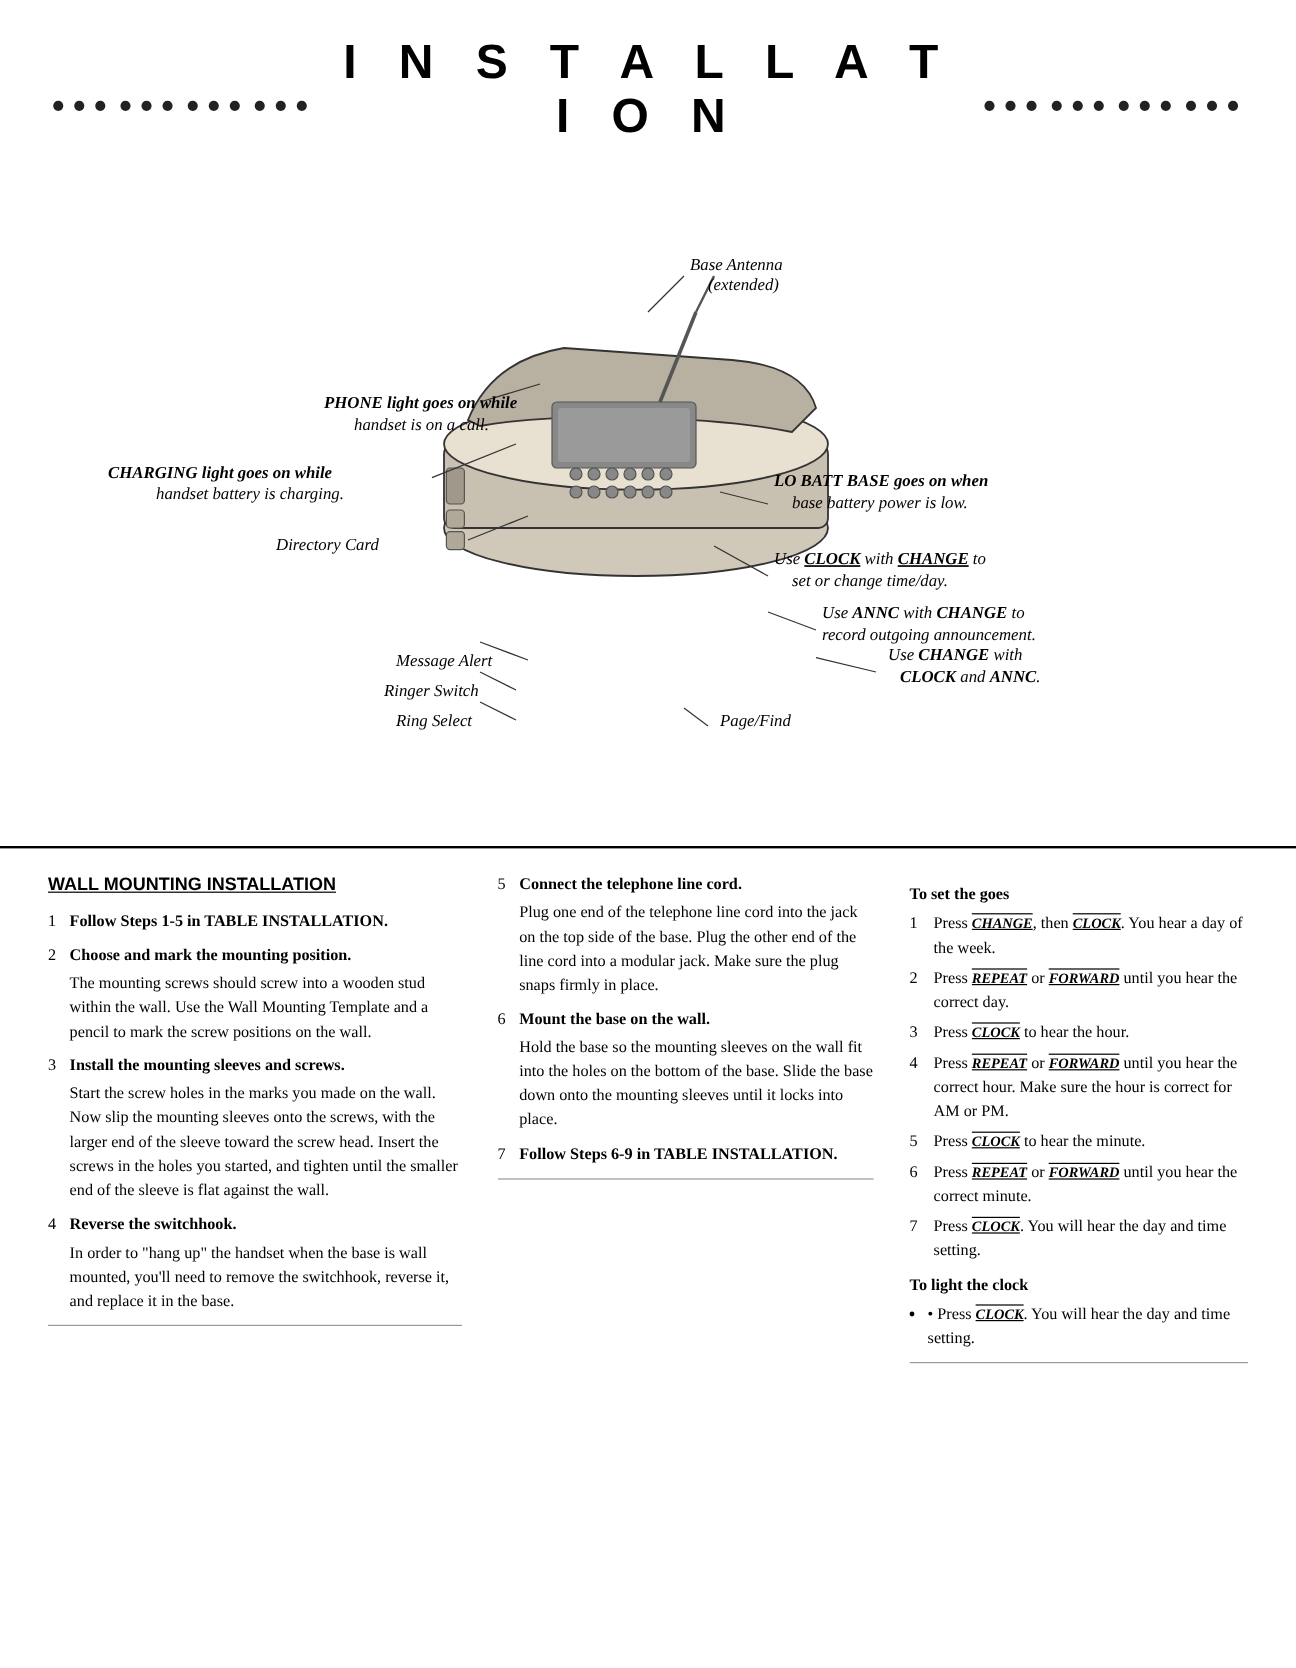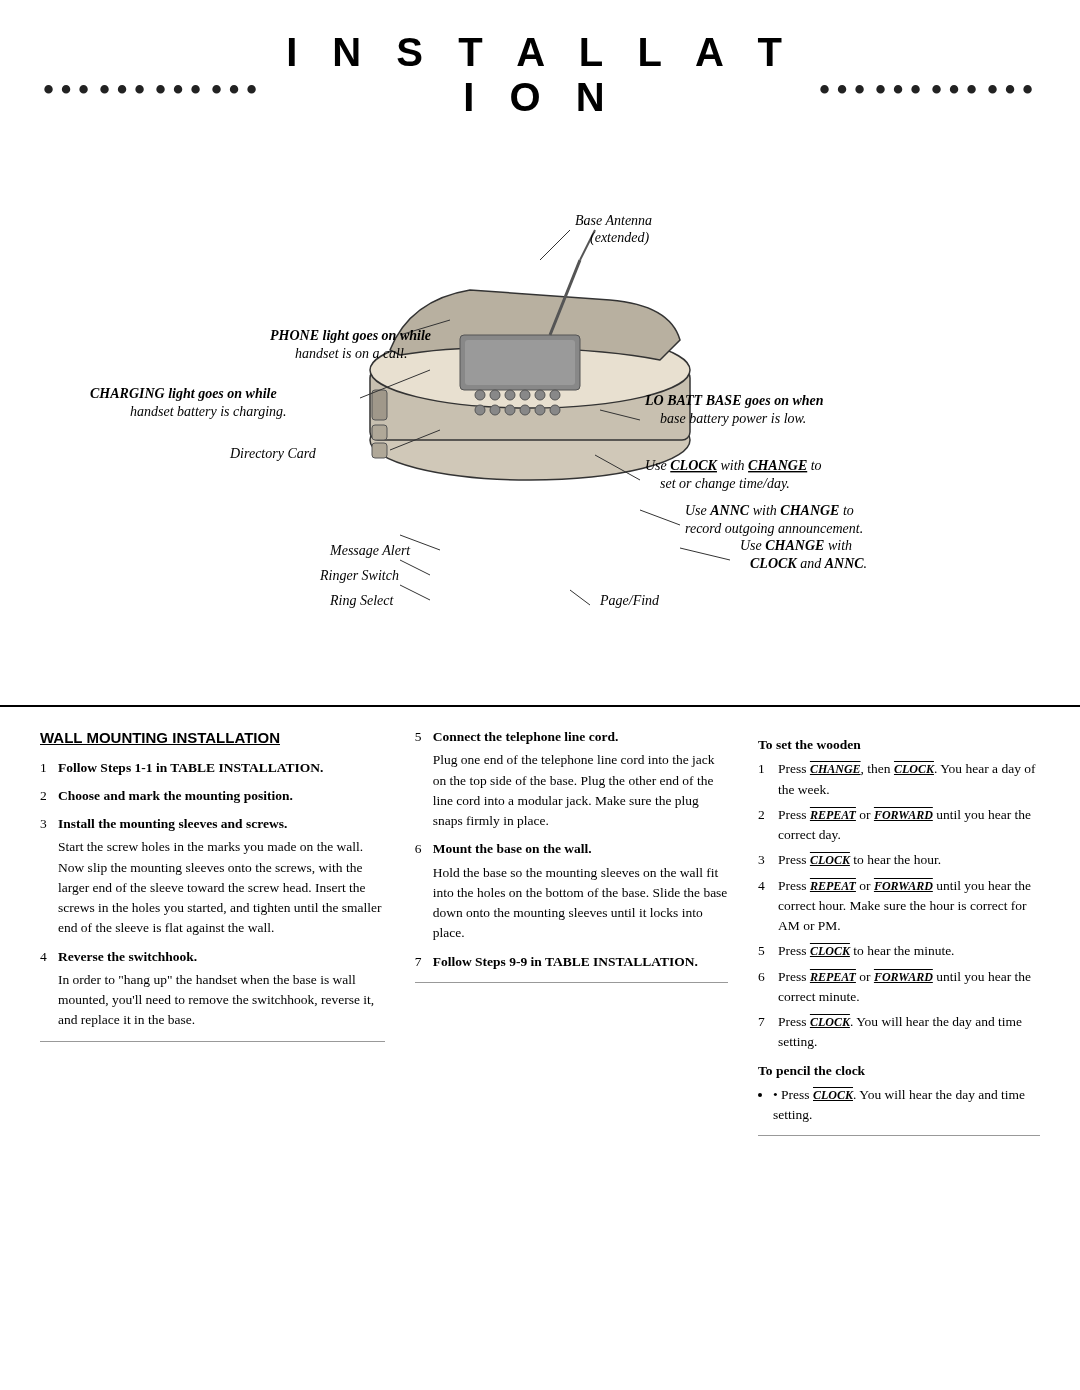--- a/index.html
+++ b/index.html
@@ -277,25 +277,26 @@
     </svg>
   </div>
 
   <div class="bottom-content">
 
     <div class="left-col">
       <div class="section-title">WALL MOUNTING INSTALLATION</div>
       <ol class="numbered-list">
         <li>
           <span class="num">1</span>
-          <span class="bold-step">Follow Steps 1-1 in TABLE INSTALLATION.</span>
+          <span class="bold-step">Follow Steps 1-5 in TABLE INSTALLATION.</span>
         </li>
         <li>
           <span class="num">2</span>
           <span class="bold-step">Choose and mark the mounting position.</span>
+          <p>The mounting screws should screw into a wooden stud within the wall. Use the Wall Mounting Template and a pencil to mark the screw positions on the wall.</p>
         </li>
         <li>
           <span class="num">3</span>
           <span class="bold-step">Install the mounting sleeves and screws.</span>
           <p>Start the screw holes in the marks you made on the wall. Now slip the mounting sleeves onto the screws, with the larger end of the sleeve toward the screw head. Insert the screws in the holes you started, and tighten until the smaller end of the sleeve is flat against the wall.</p>
         </li>
         <li>
           <span class="num">4</span>
           <span class="bold-step">Reverse the switchhook.</span>
           <p>In order to "hang up" the handset when the base is wall mounted, you'll need to remove the switchhook, reverse it, and replace it in the base.</p>
@@ -311,28 +312,28 @@
           <span class="bold-step">Connect the telephone line cord.</span>
           <p>Plug one end of the telephone line cord into the jack on the top side of the base. Plug the other end of the line cord into a modular jack. Make sure the plug snaps firmly in place.</p>
         </li>
         <li>
           <span class="num">6</span>
           <span class="bold-step">Mount the base on the wall.</span>
           <p>Hold the base so the mounting sleeves on the wall fit into the holes on the bottom of the base. Slide the base down onto the mounting sleeves until it locks into place.</p>
         </li>
         <li>
           <span class="num">7</span>
-          <span class="bold-step">Follow Steps 9-9 in TABLE INSTALLATION.</span>
+          <span class="bold-step">Follow Steps 6-9 in TABLE INSTALLATION.</span>
         </li>
       </ol>
       <hr class="bottom-rule">
     </div>
 
     <div class="right-col">
-      <p class="to-set">To set the wooden</p>
+      <p class="to-set">To set the goes</p>
       <ol class="clock-list">
         <li>
           <span class="cnum">1</span>
           Press <span class="overline-text">CHANGE</span>, then <span class="overline-text">CLOCK</span>. You hear a day of the week.
         </li>
         <li>
           <span class="cnum">2</span>
           Press <span class="overline-text">REPEAT</span> or <span class="overline-text">FORWARD</span> until you hear the correct day.
         </li>
         <li>
@@ -349,21 +350,21 @@
         </li>
         <li>
           <span class="cnum">6</span>
           Press <span class="overline-text">REPEAT</span> or <span class="overline-text">FORWARD</span> until you hear the correct minute.
         </li>
         <li>
           <span class="cnum">7</span>
           Press <span class="overline-text">CLOCK</span>. You will hear the day and time setting.
         </li>
       </ol>
-      <p class="to-set">To pencil the clock</p>
+      <p class="to-set">To light the clock</p>
       <ul class="sub-list">
         <li class="bullet-item">
           Press <span class="overline-text">CLOCK</span>. You will hear the day and time setting.
         </li>
       </ul>
       <hr class="bottom-rule">
     </div>
 
   </div>
 </div>

